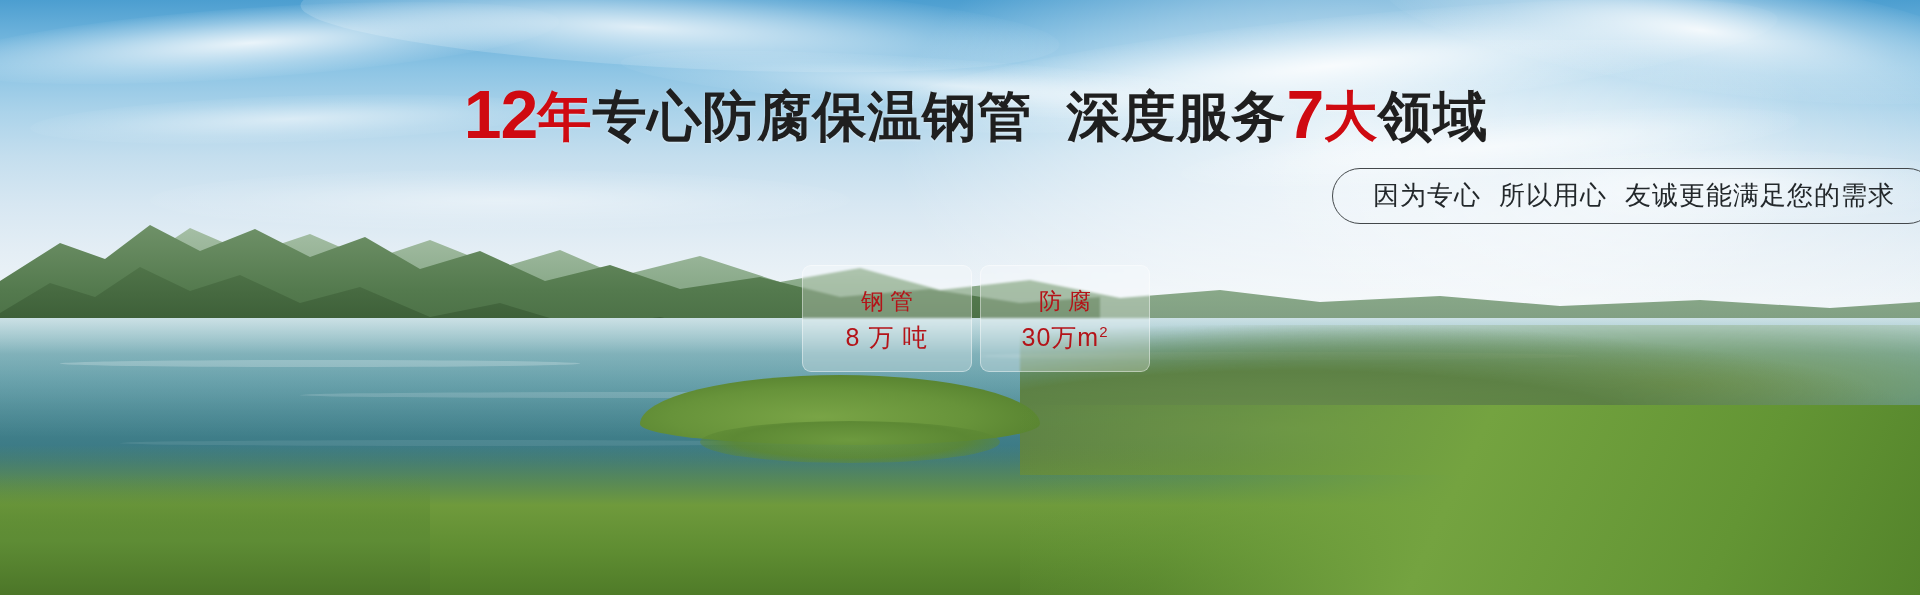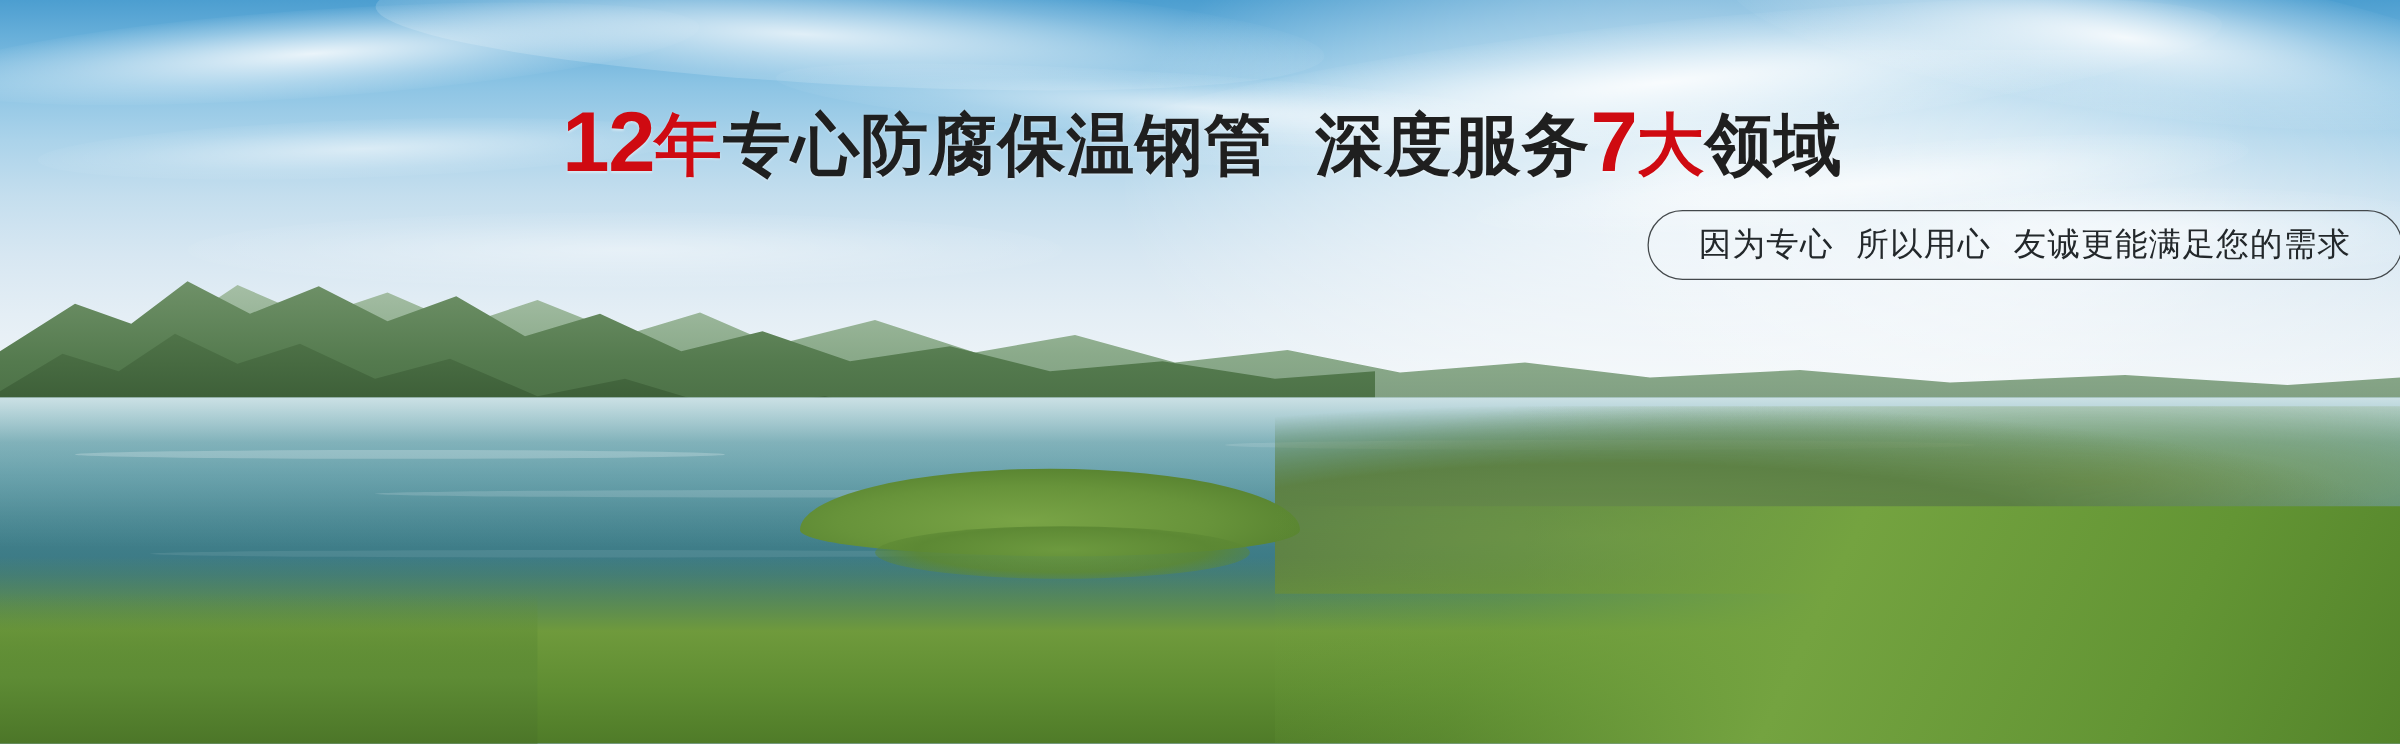--- a/index.html
+++ b/index.html
@@ -128,21 +128,21 @@
       radial-gradient(ellipse at 45% 60%, #79a446 0%, #67933a 48%, #56812f 78%, rgba(86,129,47,.1) 100%);
   }
   .island2{
     position:absolute;left:700px;bottom:132px;width:300px;height:42px;
     border-radius:50%;
     background:radial-gradient(ellipse at 50% 45%, #6d9a3f 0%, #5b8733 55%, rgba(91,135,51,0) 90%);
     opacity:.9;
   }
 
   
-  .content{position:absolute;left:2px;top:0;width:1840px;height:595px;}
+  .content{position:absolute;left:16px;top:0;width:1840px;height:595px;}
 
   .headline{
     position:absolute;top:80px;left:0;width:1920px;
     text-align:center;
     white-space:nowrap;
     font-family:"Liberation Sans","DejaVu Sans",sans-serif;
     font-weight:bold;
     font-size:54px;
     line-height:68px;
     letter-spacing:1px;
@@ -290,19 +290,27 @@
     </div>
 
     <div class="subtitle-wrap">
       <div class="subtitle">
         <span>因为专心</span><span class="sp"></span><span>所以用心</span><span class="sp"></span><span>友诚更能满足您的需求</span>
       </div>
     </div>
 
     <div class="cards">
 
-
+      <div class="card">
+        <div class="label">钢管</div>
+        <div class="value"><span>8 万 吨</span><sup></sup></div>
+      </div>
+
+      <div class="card">
+        <div class="label">防腐</div>
+        <div class="value"><span>30万m</span><sup>2</sup></div>
+      </div>
 
 
     </div>
 
   </div>
 </div>
 
 </body></html>

